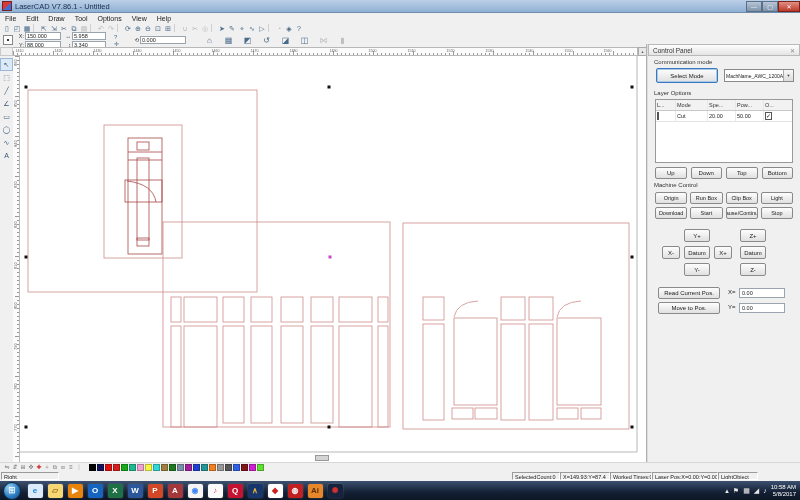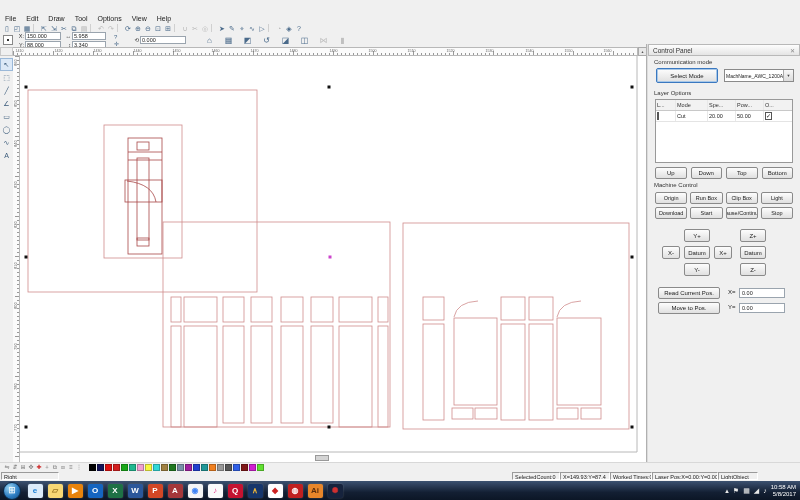--- a/index.html
+++ b/index.html
@@ -115,20 +115,29 @@
   .appic{width:15px;height:14px;border-radius:2px;margin:0 2.5px;display:flex;align-items:center;
     justify-content:center;font-size:8px;font-weight:bold;box-shadow:0 0 2px rgba(255,255,255,.25);}
   .tray{margin-left:auto;display:flex;align-items:center;gap:4px;color:#e8e8e8;font-size:7px;padding-right:4px;}
   .clock{text-align:right;color:#fff;font-size:6px;line-height:7px;padding-right:4px;}
 </style>
 </head>
 <body>
 
 <div id="app">
 
+  <div class="titlebar">
+    <span class="appico"></span>
+    <span>LaserCAD V7.86.1 - Untitled</span>
+    <span class="wbtns" id="wbtns">
+        <span class="wbtn">—</span>
+        <span class="wbtn">▢</span>
+        <span class="wbtn close">✕</span>
+      </span>
+  </div>
 
   <div class="menubar" id="menu">
       <span class="mitem">File</span>
       <span class="mitem">Edit</span>
       <span class="mitem">Draw</span>
       <span class="mitem">Tool</span>
       <span class="mitem">Options</span>
       <span class="mitem">View</span>
       <span class="mitem">Help</span>
     </div>

